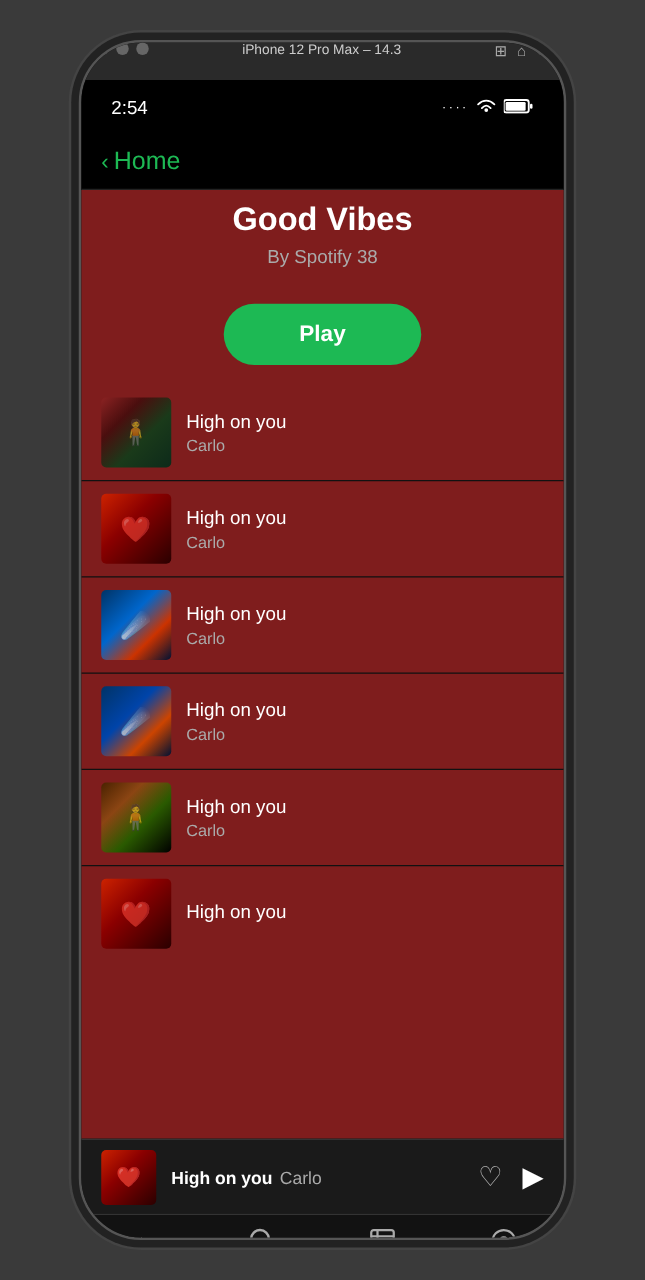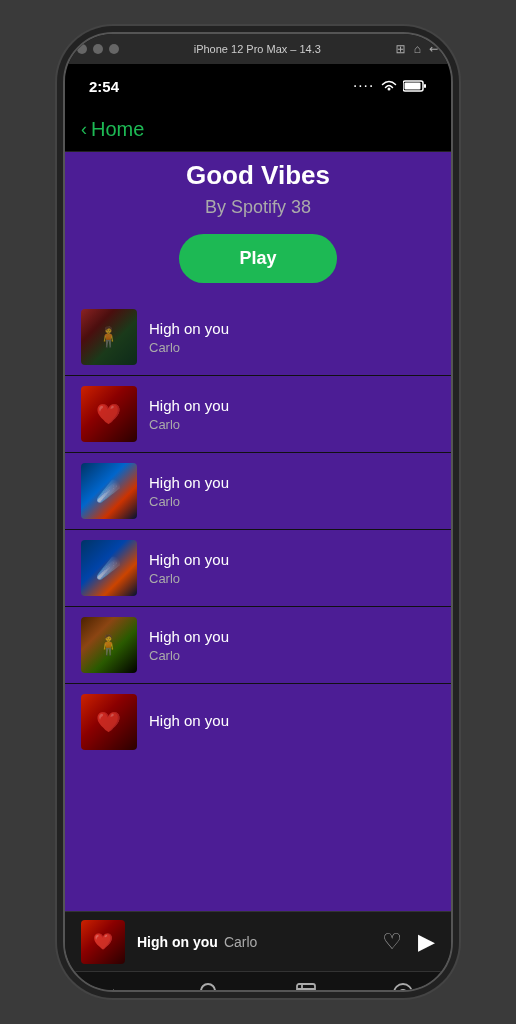--- a/index.html
+++ b/index.html
@@ -23,21 +23,21 @@
       overflow: hidden;
       border: 2px solid #555;
       box-shadow: 0 0 0 6px #222, 0 0 0 8px #444;
     }
 
     
     .title-bar {
       background: #2a2a2a;
       height: 30px;
       display: flex;
-      align-items: center;
+      align-items: flex-start;
       justify-content: space-between;
       padding: 0 12px;
     }
 
     .title-bar-dots {
       display: flex;
       gap: 6px;
     }
 
     .dot {
@@ -62,21 +62,21 @@
     
     .status-bar {
       background: #000;
       height: 44px;
       display: flex;
       align-items: center;
       justify-content: space-between;
       padding: 0 24px;
       color: #fff;
       font-size: 15px;
-      font-weight: 700;
+      font-weight: 400;
     }
 
     .status-icons {
       display: flex;
       gap: 6px;
       align-items: center;
     }
 
     
     .nav-bar {
@@ -100,21 +100,21 @@
       color: #fff;
       font-size: 17px;
       font-weight: 600;
       position: absolute;
       left: 50%;
       transform: translateX(-50%);
     }
 
     
     .main-content {
-      background: #4c1d95;
+      background: #7f1d1d;
       height: calc(960px - 30px - 44px - 44px - 83px);
       overflow-y: auto;
       scrollbar-width: none;
     }
 
     .main-content::-webkit-scrollbar { display: none; }
 
     
     .album-header {
       padding: 8px 16px 16px;
@@ -321,21 +321,21 @@
     <div class="nav-back">
       <span style="font-size:18px; color:#1db954;">‹</span>
       <span style="color:#1db954; font-size:20px;">Home</span>
     </div>
   </div>
 
   <div class="main-content">
 
     <div class="album-header">
       <div style="color:#fff; font-size:26px; font-weight:700; margin-bottom:6px;">Good Vibes</div>
-      <div style="color:#aaa; font-size:18px; margin-bottom:16px;">
+      <div style="color:#aaa; font-size:15px; margin-bottom:29px;">
         <span>By Spotify  </span>
         <span>38</span>
       </div>
       <button class="play-button">Play</button>
     </div>
 
     <div>
 
       <div class="track-item">
         <div class="track-thumb art-1">

